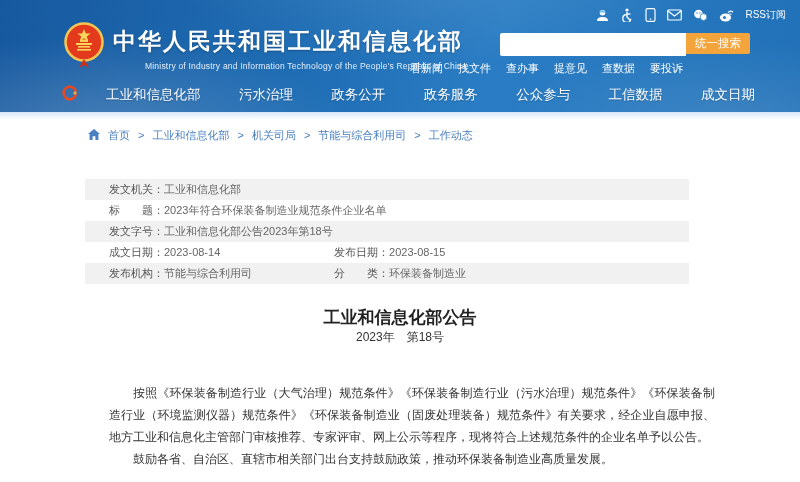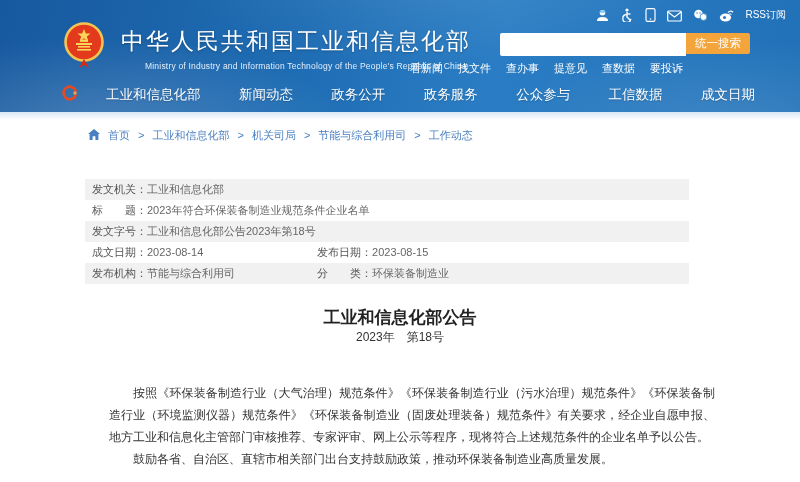--- a/index.html
+++ b/index.html
@@ -9,24 +9,24 @@
   
   .banner { position: relative; height: 112px;
     background:
       radial-gradient(ellipse 420px 160px at 12% 118%, rgba(255,255,255,.20), rgba(255,255,255,0) 60%),
       radial-gradient(ellipse 500px 180px at 55% -30%, rgba(255,255,255,.10), rgba(255,255,255,0) 55%),
       radial-gradient(ellipse 380px 140px at 92% 110%, rgba(255,255,255,.12), rgba(255,255,255,0) 60%),
       linear-gradient(100deg, #17599f 0%, #1f6db4 38%, #2a7dc4 62%, #2171b8 100%);
   }
   .emblem { position:absolute; left:64px; top:21px; }
   .site-titles { position:absolute; left:113px; top:26px; color:#fff; }
-  .site-title { font-size:23px; font-weight:normal; letter-spacing:2px; text-shadow:0 1px 2px rgba(0,0,0,.25);margin-left:8px; }
+  .site-title { font-size:23px; font-weight:bold; letter-spacing:2px; text-shadow:0 1px 2px rgba(0,0,0,.25); }
   .site-subtitle { font-size:8.5px; color:#e3eefb; margin-top:4px; letter-spacing:.2px;padding-left:32px; }
 
-  .top-icons { position:absolute; top:8px; right:14px; display:flex; align-items:flex-end; gap:11px; color:#fff; }
+  .top-icons { position:absolute; top:8px; right:14px; display:flex; align-items:center; gap:11px; color:#fff; }
   .top-icons svg { display:block; }
   .rss-label { font-size:10px; color:#fff; }
 
   .search-area { position:absolute; top:33px; right:50px; display:flex; }
   .search-input { width:186px; height:23px; border:none; outline:none; padding:0 8px; font-size:12px; border-radius:2px 0 0 2px; }
   .search-btn { width:64px; height:21px; border:none; background:#f3a53c; color:#fff; font-size:11.5px; cursor:pointer; border-radius:0 2px 2px 0; }
 
   .quick-links { position:absolute; top:61px; right:117px; display:flex; gap:15px; }
   .quick-links span { font-size:11px; color:#fff; cursor:pointer; }
 
@@ -38,21 +38,21 @@
   .band { height:8px; background:linear-gradient(180deg,#d7e7f6,#ffffff); }
 
   
   .breadcrumb { margin:7px 0 0 88px; display:flex; align-items:center; gap:8px; font-size:11px; color:#4a7fc0; height:16px; }
   .breadcrumb .crumb { cursor:pointer; }
   .breadcrumb .sep { color:#4a7fc0; }
 
   
   .content { width:630px; margin-left:85px; }
   .meta-table { margin-top:36px; width:604px; }
-  .meta-row { min-height:21px; line-height:21px; font-size:11px; color:#666; padding-left:7px; }
+  .meta-row { min-height:21px; line-height:21px; font-size:11px; color:#666; padding-left:24px; }
   .meta-row.gray { background:#f1f1f1; }
   .meta-pair { display:inline-block; }
   .meta-pair.first { width:222px; }
   .meta-label { color:#555; }
 
   .doc-title { margin-top:22px; text-align:center; font-size:17px; font-weight:bold; color:#222;
     font-family:"Liberation Sans","DejaVu Sans",sans-serif; }
   .doc-issue { text-align:center; font-size:12px; color:#333; }
 
   .doc-body { margin-top:36px; }
@@ -144,21 +144,21 @@
 
   <div class="nav">
     <span class="nav-logo">
       <svg width="16" height="16" viewBox="0 0 16 16">
         <path d="M13.6 10.5 A6.3 6.3 0 1 1 13.6 5.5" fill="none" stroke="#e8491f" stroke-width="2.6" stroke-linecap="round"></path>
         <circle cx="13" cy="8" r="1.7" fill="#f3a53c"></circle>
       </svg>
     </span>
     <div class="nav-items">
       <span class="nav-item">工业和信息化部</span>
-      <span class="nav-item">新闻动态</span>
+      <span class="nav-item">污水治理</span>
       <span class="nav-item">政务公开</span>
       <span class="nav-item">政务服务</span>
       <span class="nav-item">公众参与</span>
       <span class="nav-item">工信数据</span>
       <span class="nav-item">成文日期</span>
     </div>
   </div>
 </div>
 
 <div class="band"></div>

